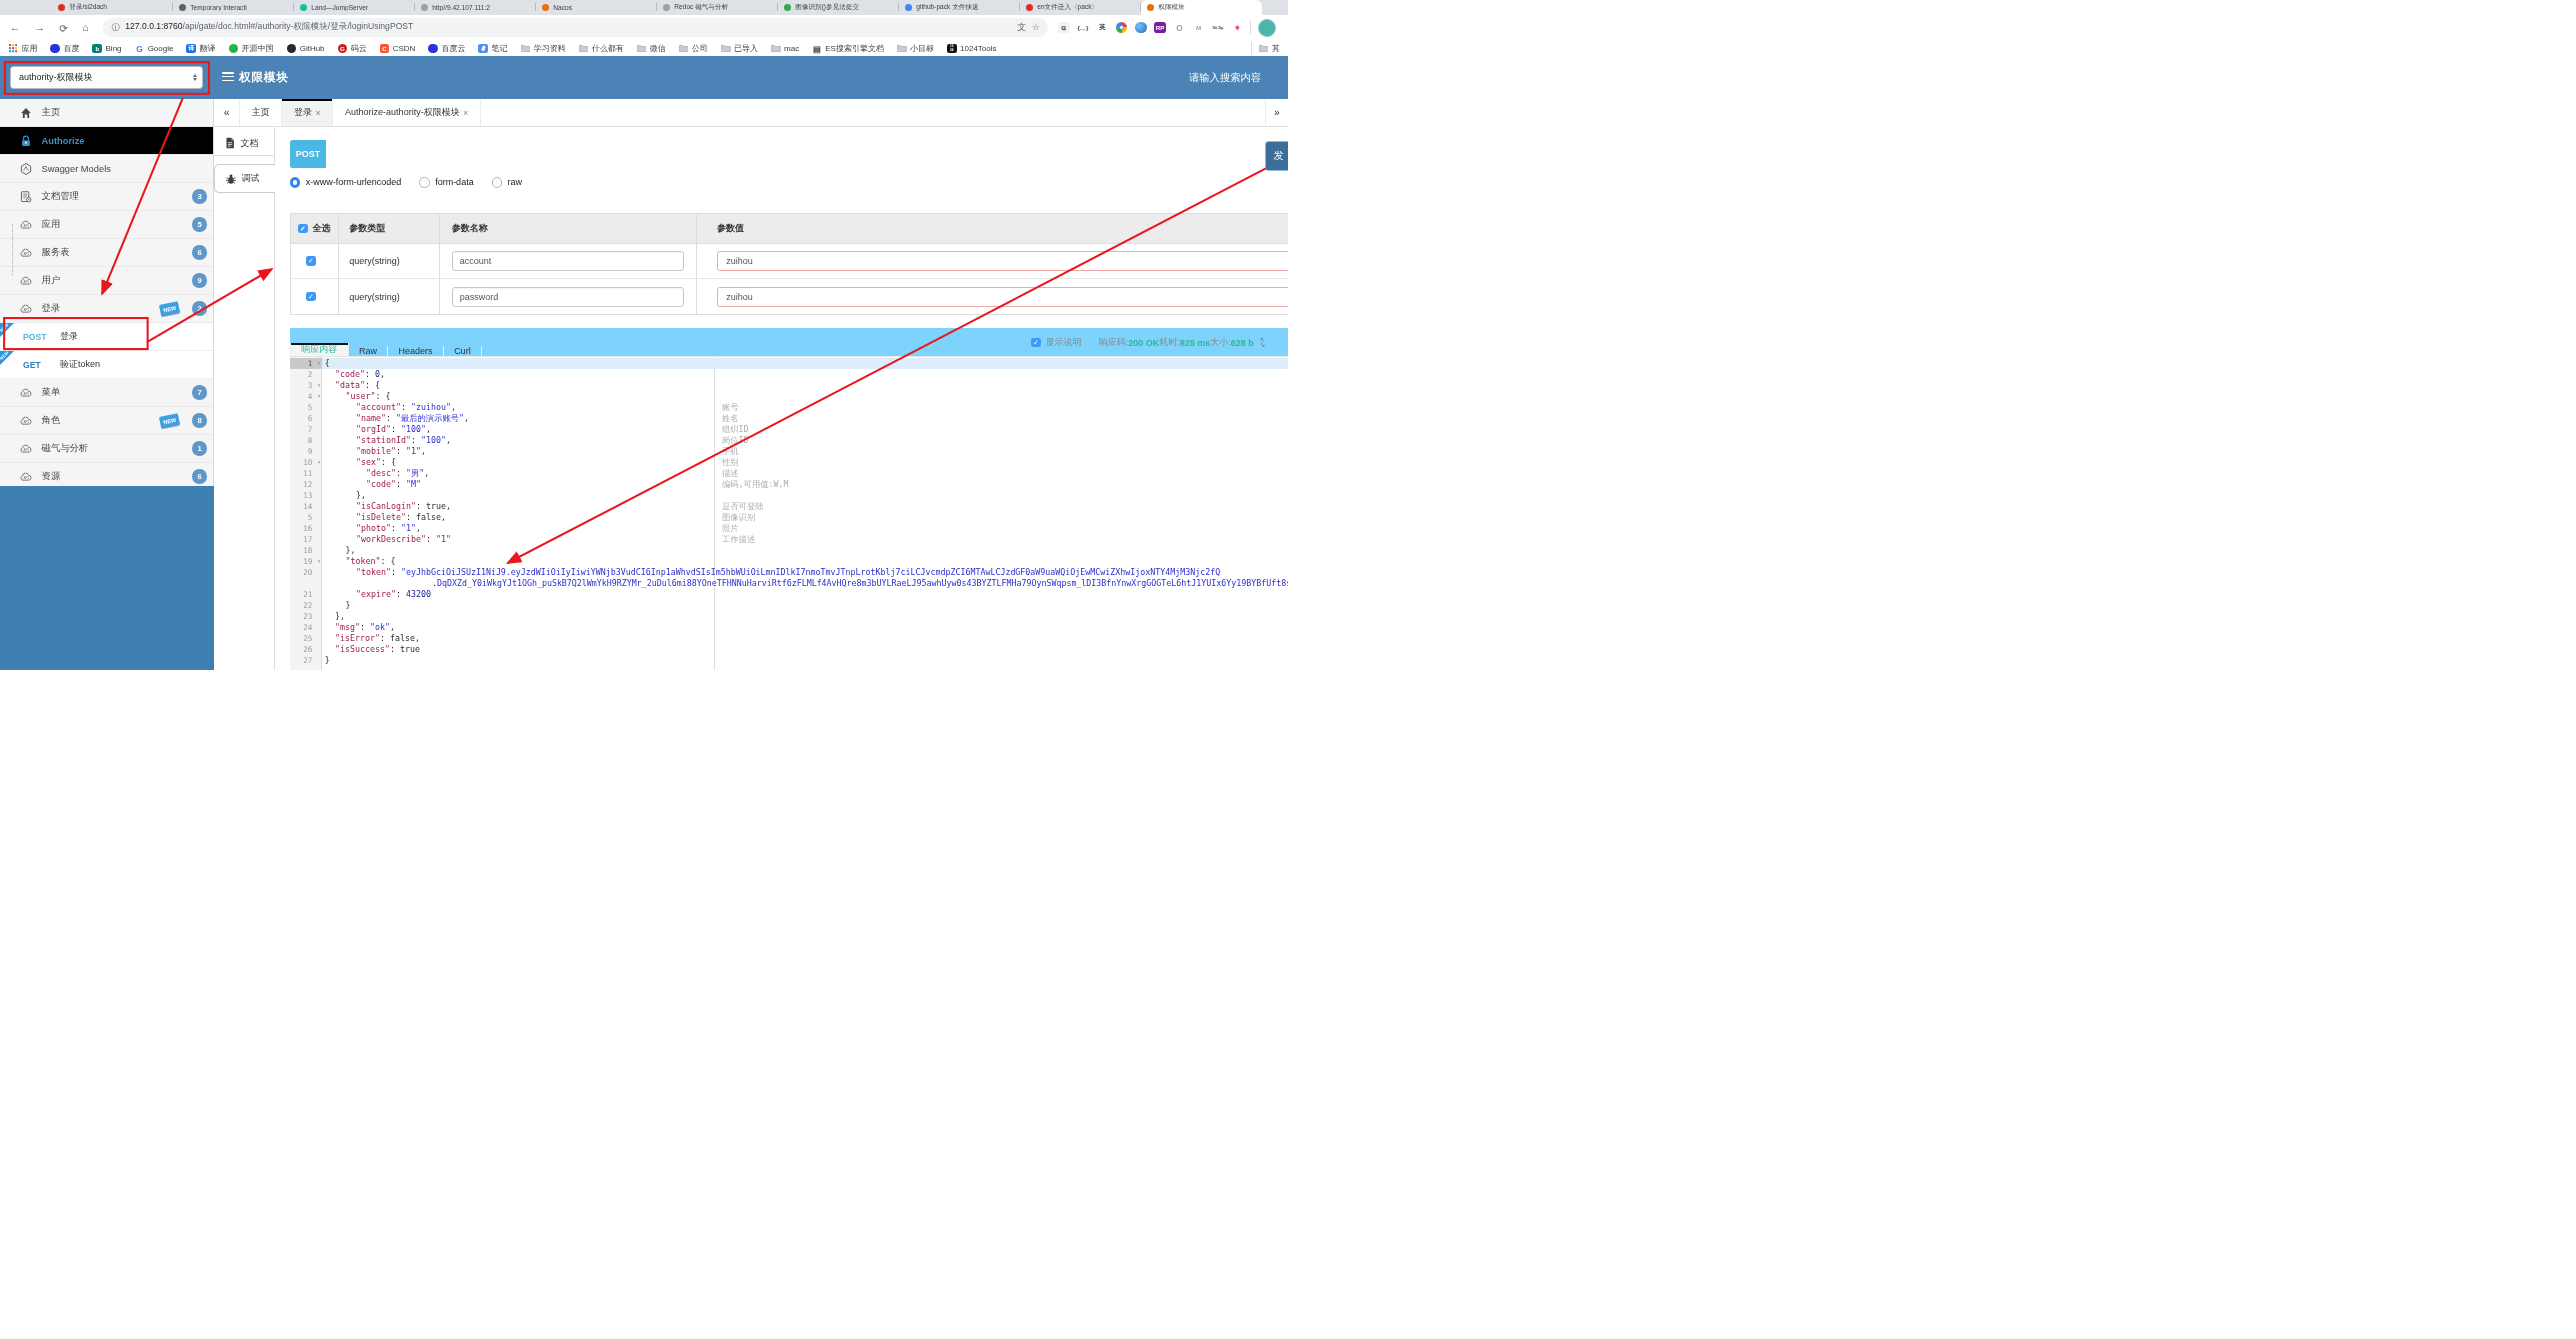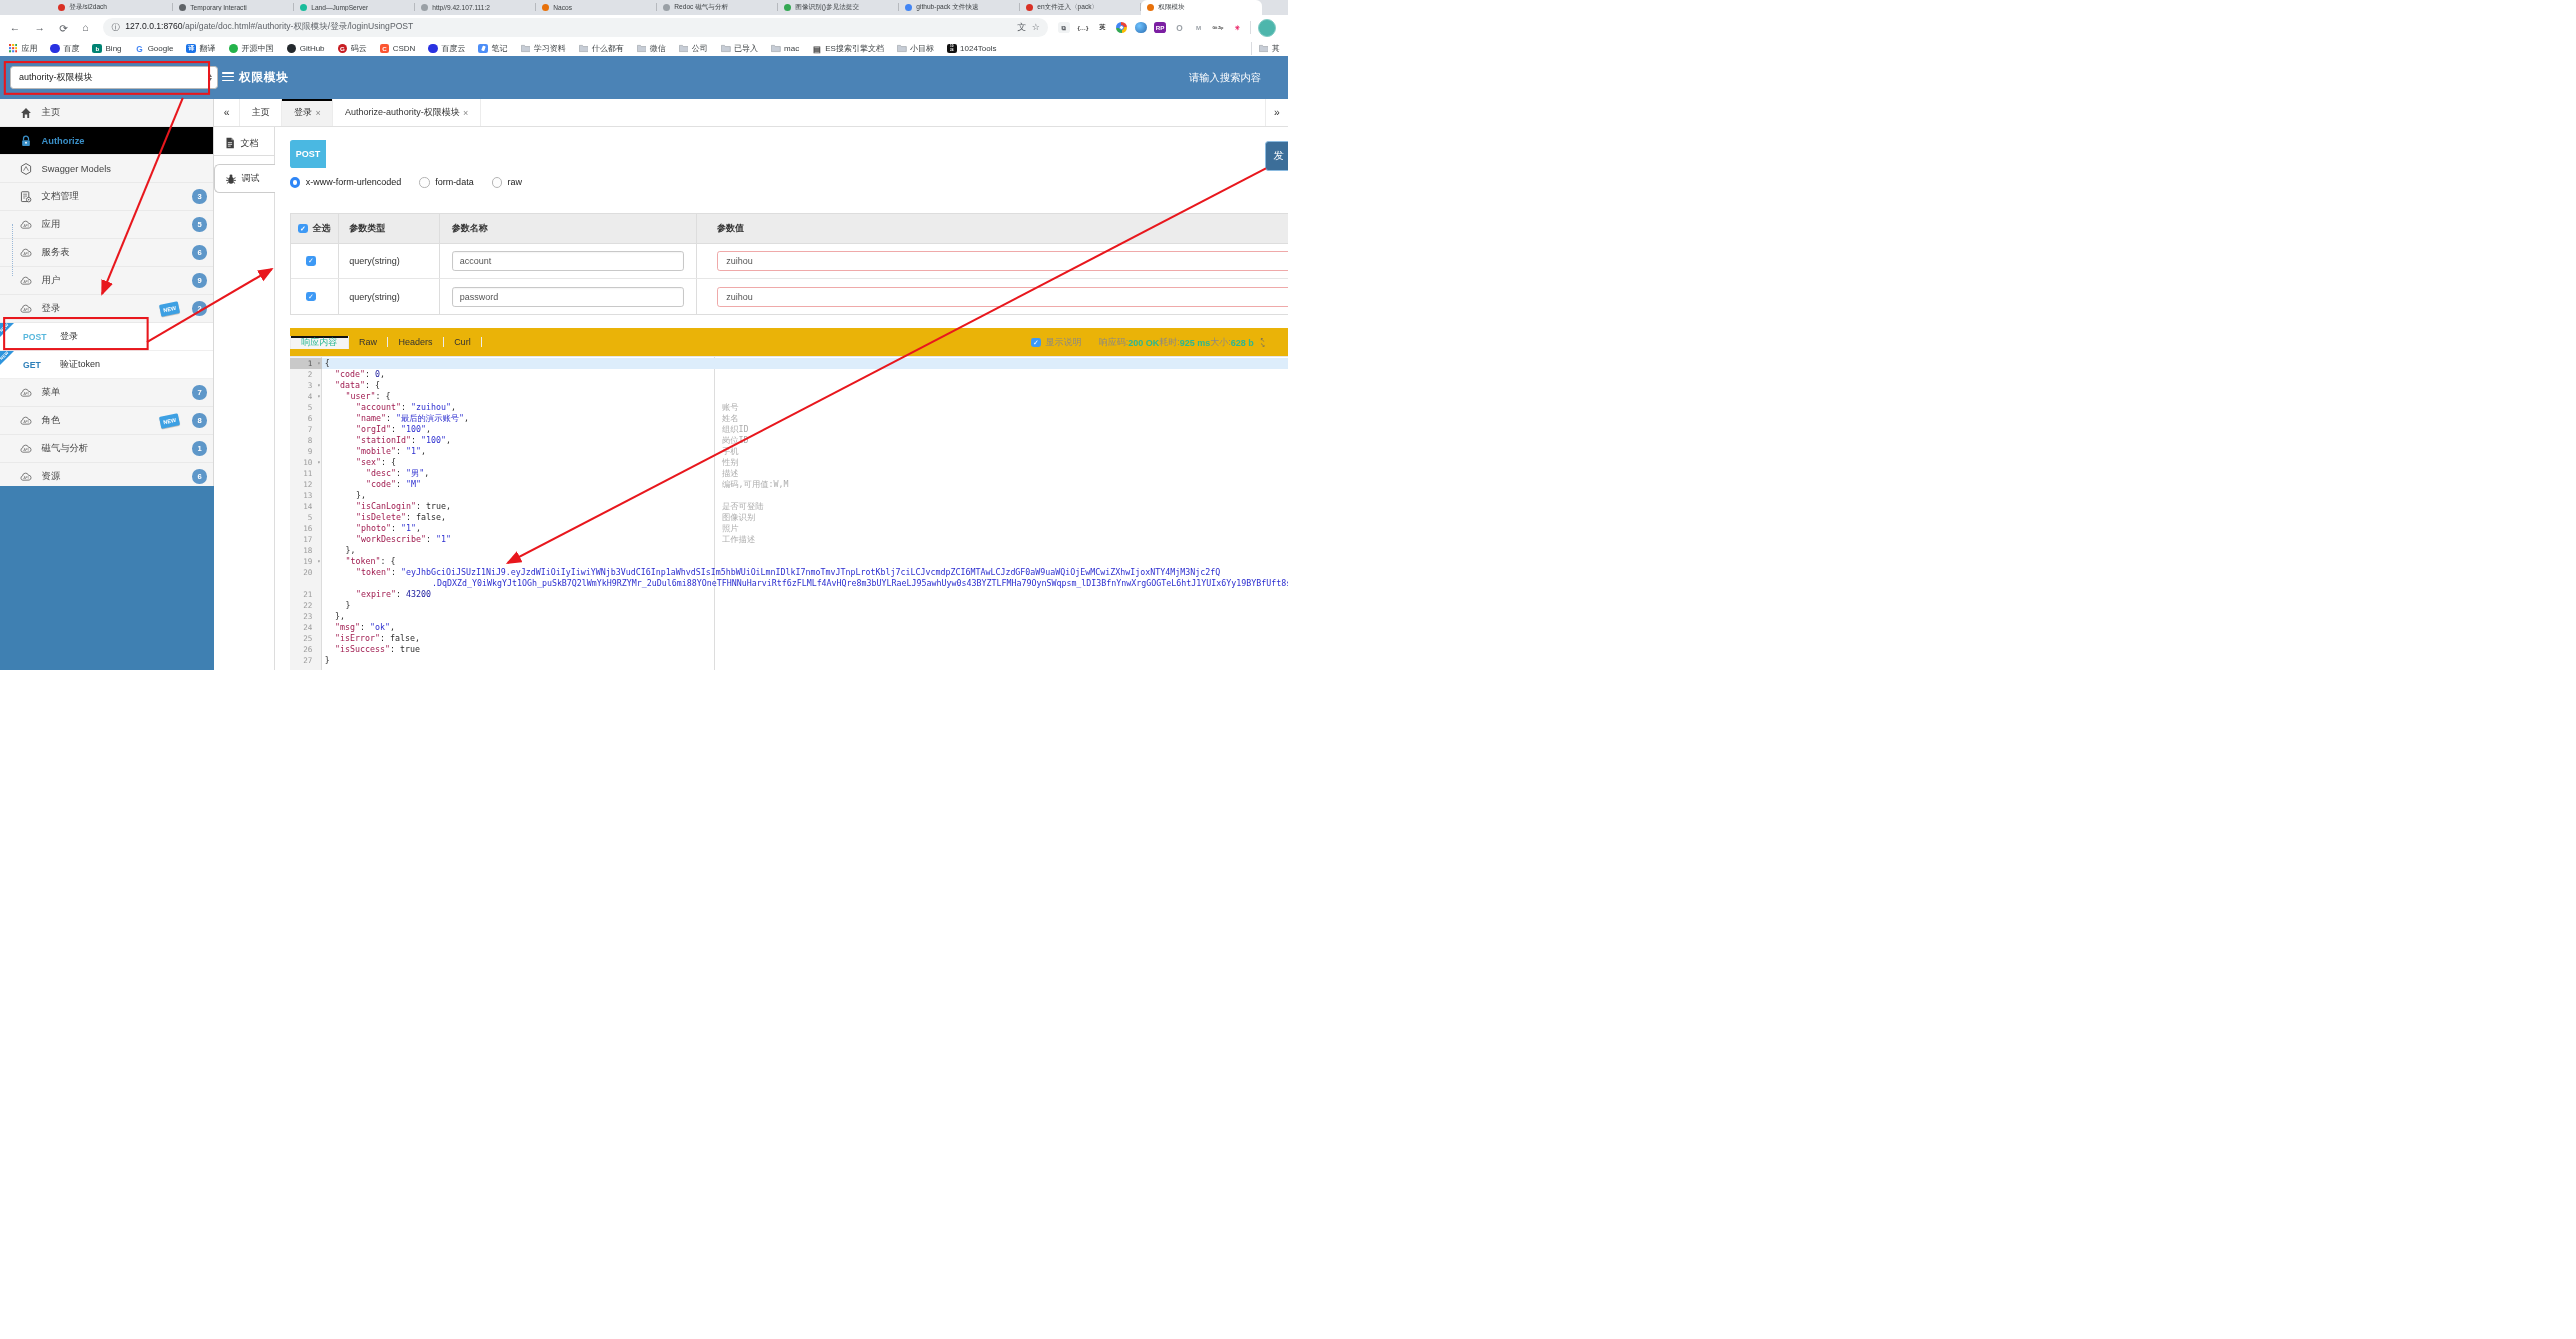--- a/index.html
+++ b/index.html
@@ -26,21 +26,21 @@
   .ext { width:11.7px; height:11.7px; border-radius:2.8px; display:flex; align-items:center; justify-content:center; font-size:6.2px; font-weight:bold; overflow:hidden; }
   #avatar { width:18px; height:18px; border-radius:50%; background:#4db6ac; border:1.4px solid #80cbc4; margin-left:7px; flex:none; }
   .vsep { width:0.7px; height:12.4px; background:#dadce0; margin-left:7px; }
   #bookmarks { position:absolute; left:0; top:41px; width:1288px; height:15px; background:#fff; display:flex; align-items:center; gap:13px; padding:0 8.3px; font-size:8px; color:#3c4043; }
   .bk { display:flex; align-items:center; gap:3.4px; white-space:nowrap; }
   .bk-ico { width:9.7px; height:9.7px; display:flex; align-items:center; justify-content:center; border-radius:2.1px; font-size:6.2px; font-weight:bold; flex:none; }
   #bk-last { margin-left:auto; display:flex; align-items:center; gap:7px; overflow:hidden; }
 
   
   #hd { position:absolute; left:0; top:56px; width:1288px; height:43px; background:#4b83b6; }
-  #module-select { position:absolute; left:10.3px; top:10.3px; width:208px; height:23px; background:#fff; border:0.7px solid #b9b9b9; border-radius:3.4px; display:flex; align-items:center; padding:0 5.5px 0 7.6px; font-size:9px; color:#222; }
+  #module-select { position:absolute; left:10.3px; top:10.3px; width:193px; height:23px; background:#fff; border:0.7px solid #b9b9b9; border-radius:3.4px; display:flex; align-items:center; padding:0 5.5px 0 7.6px; font-size:9px; color:#222; }
   #module-select .stepper { margin-left:auto; display:flex; flex-direction:column; gap:1.4px; }
   .tri-up { width:0;height:0;border-left:2.8px solid transparent;border-right:2.8px solid transparent;border-bottom:3.4px solid #666; }
   .tri-dn { width:0;height:0;border-left:2.8px solid transparent;border-right:2.8px solid transparent;border-top:3.4px solid #666; }
   #burger { position:absolute; left:222px; top:16px; width:12.4px; }
   #burger div { height:1.7px; background:#fff; margin-bottom:2.1px; border-radius:0.7px; }
   #hd-title { position:absolute; left:239px; top:14px; color:#fff; font-size:11.7px; font-weight:bold; letter-spacing:0.7px; }
   #hd-search { position:absolute; left:1189px; top:15px; color:#fff; font-size:10.3px; }
 
   
   #sidebar { position:absolute; left:0; top:99px; width:214px; height:571px; background:#f5f5f5; border-right:0.7px solid #d8d8d8; }
@@ -89,21 +89,21 @@
   #phead .c-chk { padding-left:7px; }
   .c-type { width:101px; padding-left:10.3px; flex:none; }
   .c-name { width:257px; padding-left:11.7px; flex:none; }
   .c-val { flex:1; padding-left:20px; }
   .colb { border-left:0.7px solid #ddd; align-self:stretch; display:flex; align-items:center; }
   .cbx { width:9.7px; height:9.7px; border-radius:2.4px; background:#3d99f5; color:#fff; font-size:7px; line-height:9.7px; text-align:center; flex:none; }
   .tinput { width:232px; height:20px; border:0.7px solid #c8c8c8; border-radius:2.8px; background:#fff; box-shadow:inset 0 0.7px 1.4px rgba(0,0,0,.06); display:flex; align-items:center; padding-left:7px; color:#555; }
   .vinput { width:584px; height:20px; border:0.7px solid #efa9a9; border-radius:2.8px; background:#fff; display:flex; align-items:center; padding-left:8.3px; color:#555; }
 
   
-  #rtabs { position:absolute; left:290px; top:328px; width:998px; height:29px; background:#eab308; border-bottom:0.7px solid #e6e6e6; display:flex; align-items:center; }
+  #rtabs { position:absolute; left:290px; top:328px; width:998px; height:29px; background:#7dd3fc; border-bottom:0.7px solid #e6e6e6; display:flex; align-items:flex-end; }
   .rtab { display:flex; align-items:center; padding:0 10.3px; font-size:9px; color:#333; border-right:0.7px solid #ececec; }
   .rtab.active { background:#f5f5f5; color:#2bb893; box-shadow:inset 0 2.1px 0 #111; border-left:0.7px solid #ececec; }
   #rstatus { position:absolute; left:1031px; top:328px; width:257px; height:29px; display:flex; align-items:center; gap:4.8px; font-size:9px; color:#888; }
   #rstatus .lab { color:#888; }
   #rstatus .val { color:#2bb893; font-weight:bold; }
   #expand-ico { display:flex; flex-direction:column; line-height:4.8px; font-size:6.2px; color:#666; margin-left:1.4px; }
 
   
   #code { position:absolute; left:290px; top:357px; width:998px; height:313px; font-family:"DejaVu Sans Mono", monospace; font-size:8.3px; line-height:11px; overflow:hidden; background:#fff; }
   #gutter-bg { position:absolute; left:0; top:0; bottom:0; width:32px; background:#f3f3f3; border-right:0.7px solid #dcdcdc; }

